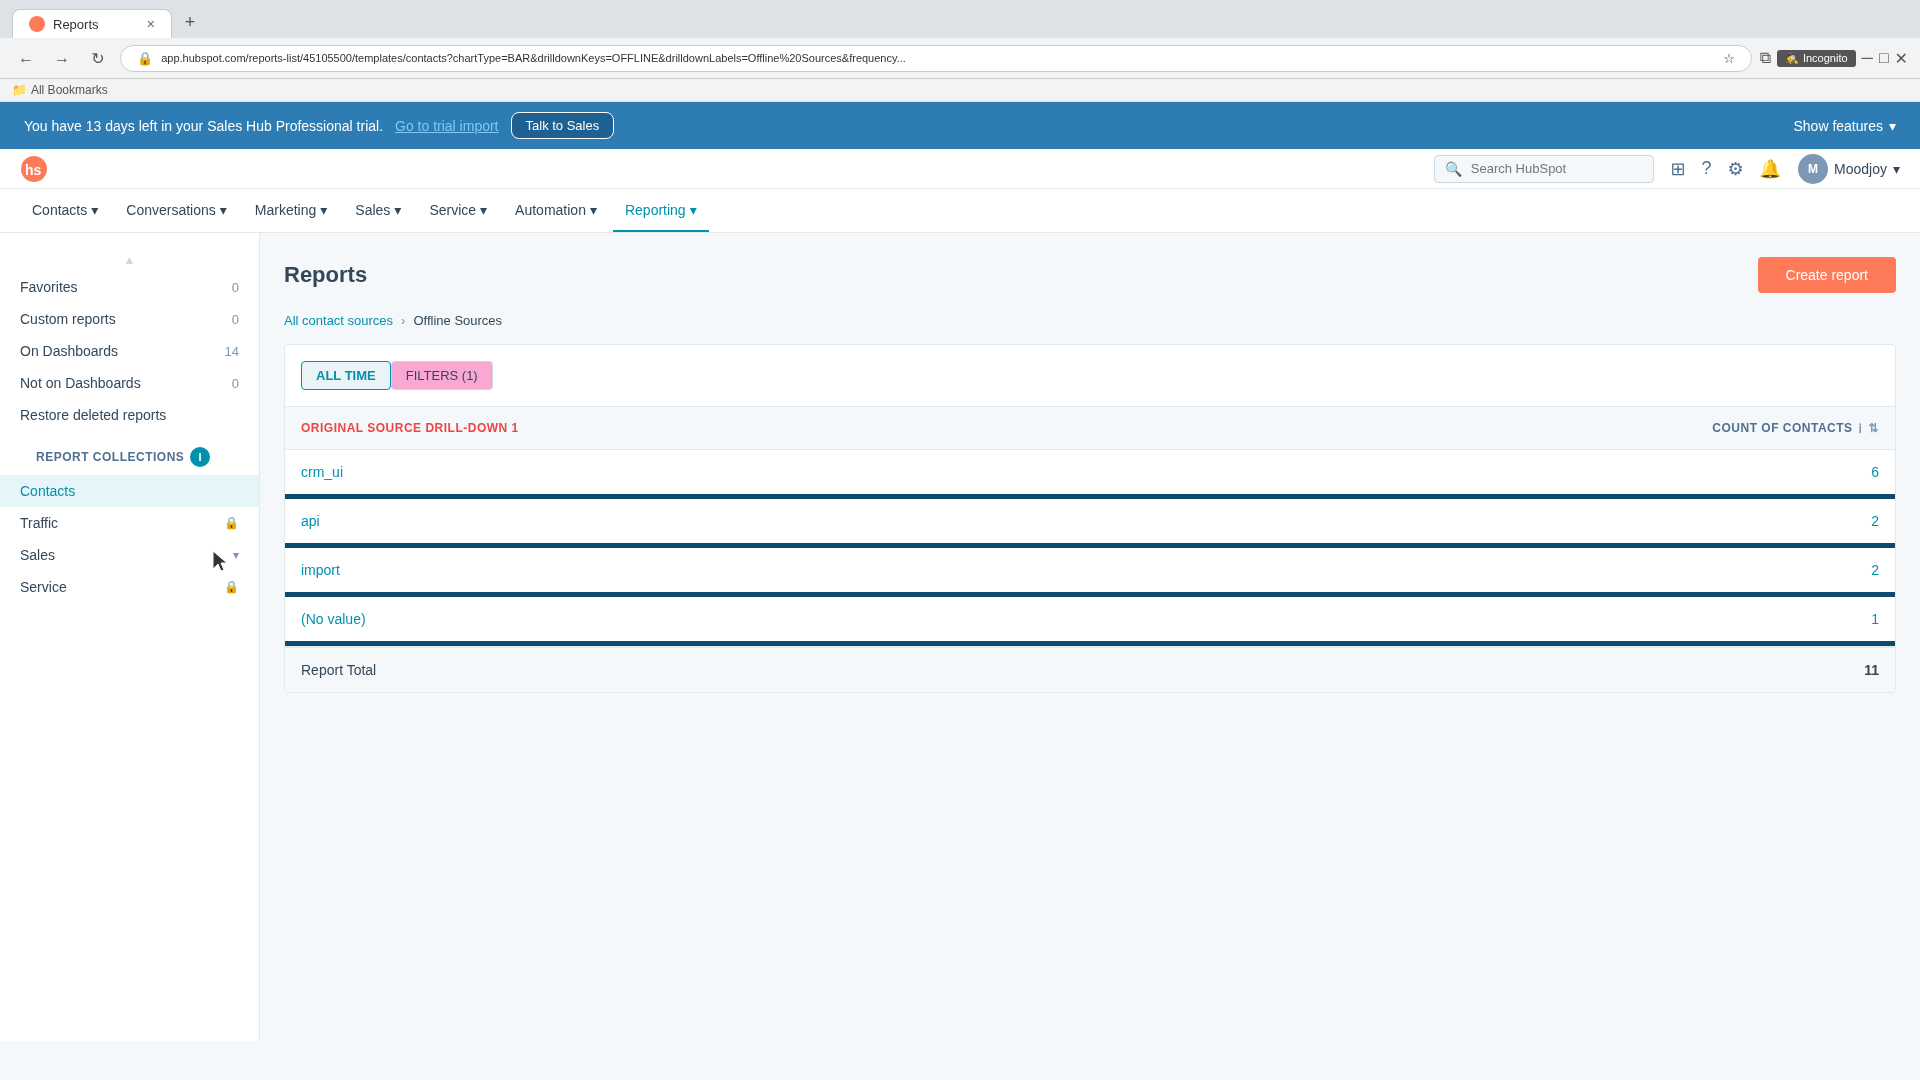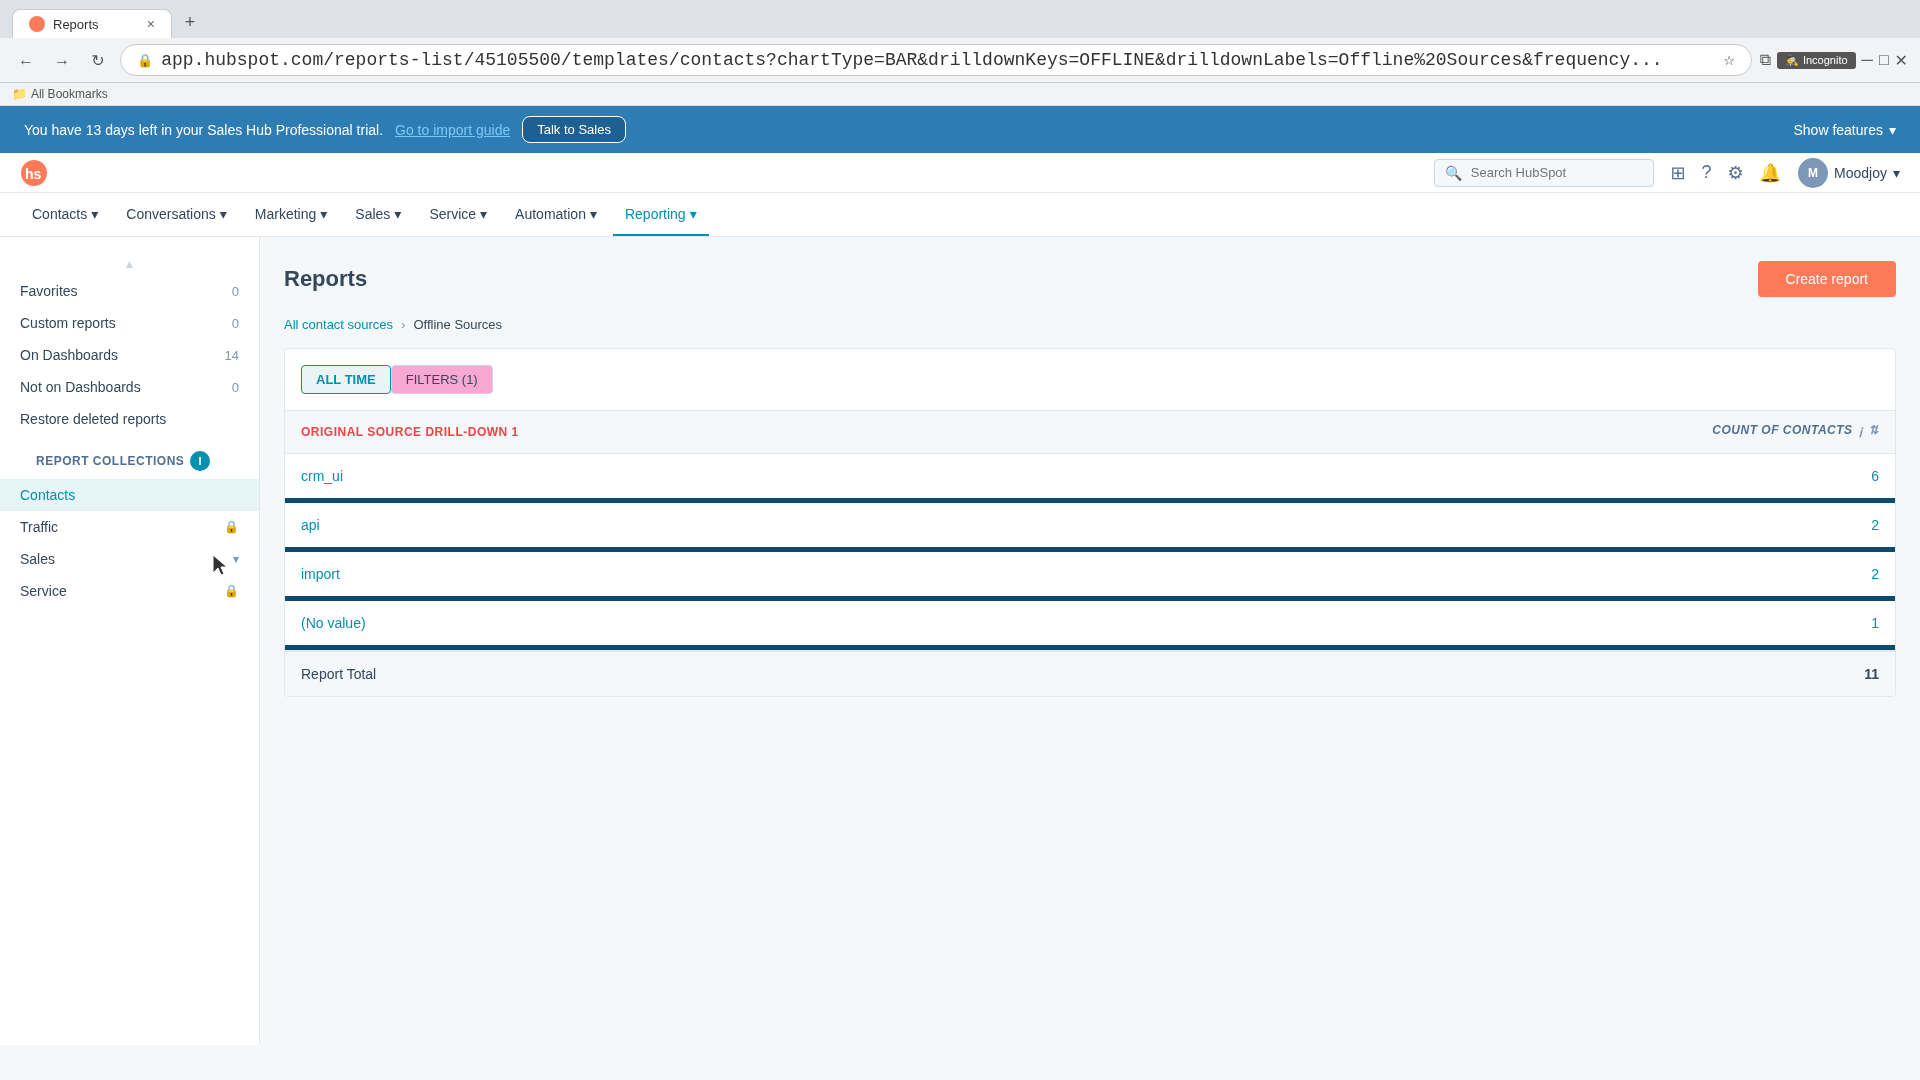--- a/index.html
+++ b/index.html
@@ -86,22 +86,21 @@
       color: #333;
       display: flex;
       align-items: center;
       gap: 8px;
     }
     .browser-address-text {
       flex: 1;
       overflow: hidden;
       text-overflow: ellipsis;
       white-space: nowrap;
-      font-size: 18px;
-      font-family: Liberation Mono, monospace;
+      font-size: 11px;
     }
     .browser-nav-right {
       display: flex;
       align-items: center;
       gap: 6px;
     }
     .incognito-badge {
       background: #555;
       color: #fff;
       font-size: 11px;
@@ -409,23 +408,23 @@
     .col-source { flex: 1; font-size: 12px; font-weight: 600; color: #ef4444; text-transform: uppercase; letter-spacing: 0.5px; }
     .col-count { 
       width: 200px;
       font-size: 12px; 
       font-weight: 600; 
       color: #516f90; 
       text-transform: uppercase; 
       letter-spacing: 0.5px;
       text-align: right;
       display: flex;
+      align-items: center;
       justify-content: flex-end;
       gap: 6px;
-      font-style: italic;
     }
     .report-row {
       display: flex;
       align-items: flex-end;
       padding: 14px 16px;
       border-bottom: 5px solid #0c4a6e;
       gap: 24px;
     }
     .report-row:last-child { border-bottom: none; }
     .row-source {
@@ -493,21 +492,21 @@
   </div>
 </div>
 
 <div class="bookmarks-bar">
   <span>📁</span>
   <span>All Bookmarks</span>
 </div>
 
 <div class="trial-banner">
   <span>You have 13 days left in your Sales Hub Professional trial.</span>
-  <a>Go to import guide</a>
+  <a>Go to trial import</a>
   <button class="trial-banner-btn">Talk to Sales</button>
   <div class="trial-banner-right">
     <span>Show features</span>
     <span>▾</span>
   </div>
 </div>
 
 <div class="hs-topbar">
   <div class="hs-logo">
     <svg viewBox="0 0 28 28" fill="none" xmlns="http://www.w3.org/2000/svg">

